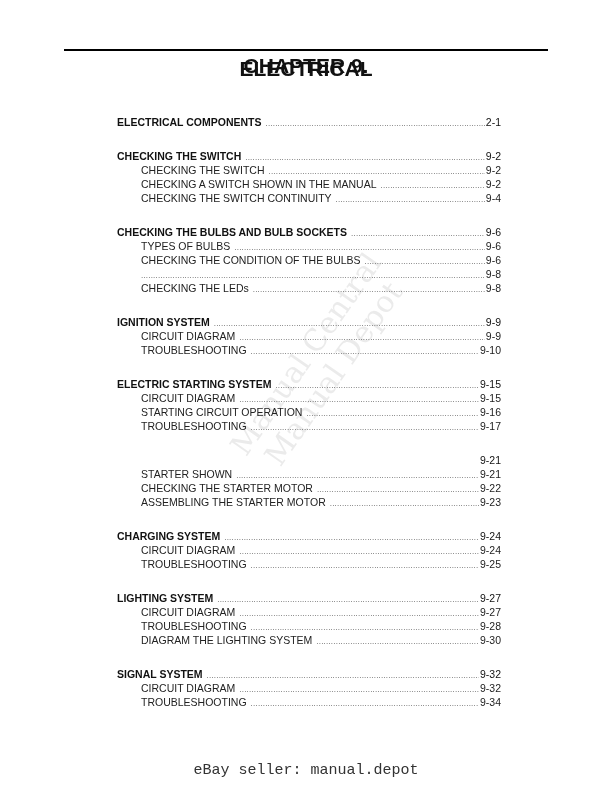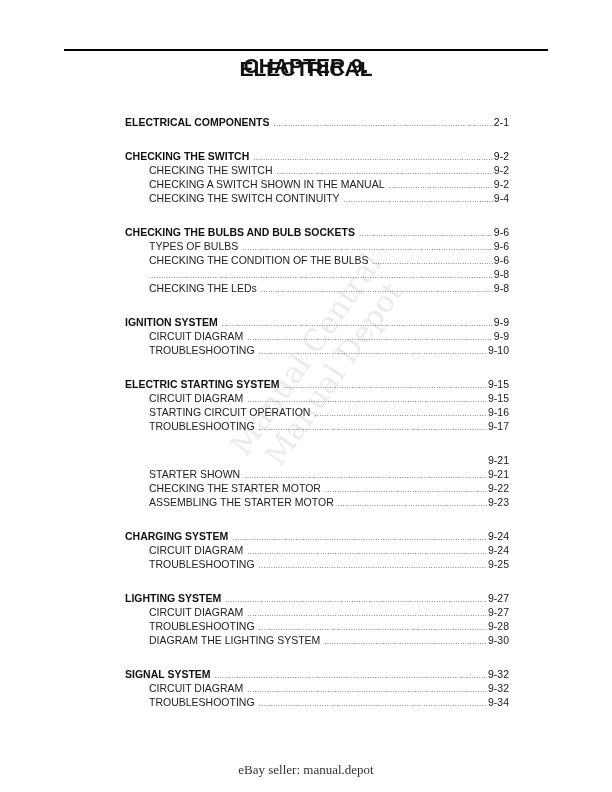--- a/index.html
+++ b/index.html
@@ -12,21 +12,21 @@
       position: absolute; left: 64px; top: 49px; width: 484px; height: 2px;
       background: #000;
     }
     .title {
       position: absolute; left: 0; width: 612px; text-align: center;
       font-weight: bold; font-size: 21px; color: #111; line-height: 19px;
     }
     .title.t1 { top: 56px; }
     .title.t2 { top: 59px; }
     .toc {
-      position: absolute; left: 125px; top: 115px; width: 384px;
+      position: absolute; left: 117px; top: 115px; width: 384px;
     }
     .group { margin-bottom: 20px; }
     .row {
       display: flex; align-items: baseline; height: 14px;
       font-size: 10.5px; line-height: 14px; white-space: nowrap;
     }
     .row.main { font-weight: bold; color: #111; }
     .row.sub { padding-left: 24px; color: #222; }
     .row .label { flex: 0 0 auto; padding-right: 4px; }
     .row .dots {
@@ -34,21 +34,21 @@
       font-weight: normal; letter-spacing: 0.2px;
     }
     .row .dots::before {
       content: "........................................................................................................................................................................";
       font-size: 8px;
     }
     .row .page { flex: 0 0 auto; padding-left: 1px; font-weight: normal; }
     .row.orphan .dots::before { content: ""; }
     .footer {
       position: absolute; left: 0; width: 612px; top: 762px; text-align: center;
-      font-family: Liberation Serif, serif; font-size: 13px; color: #333;
+      font-family: Liberation Mono, monospace; font-size: 15px; color: #333;
     }
     .watermark {
       position: absolute; left: 190px; top: 330px; width: 260px;
       transform: rotate(-55deg); transform-origin: center;
       color: #ebebeb; font-family: "DejaVu Serif", serif; font-size: 30px;
       line-height: 34px; text-align: center; pointer-events: none;
     }
   </style>
 </head>
 <body>

